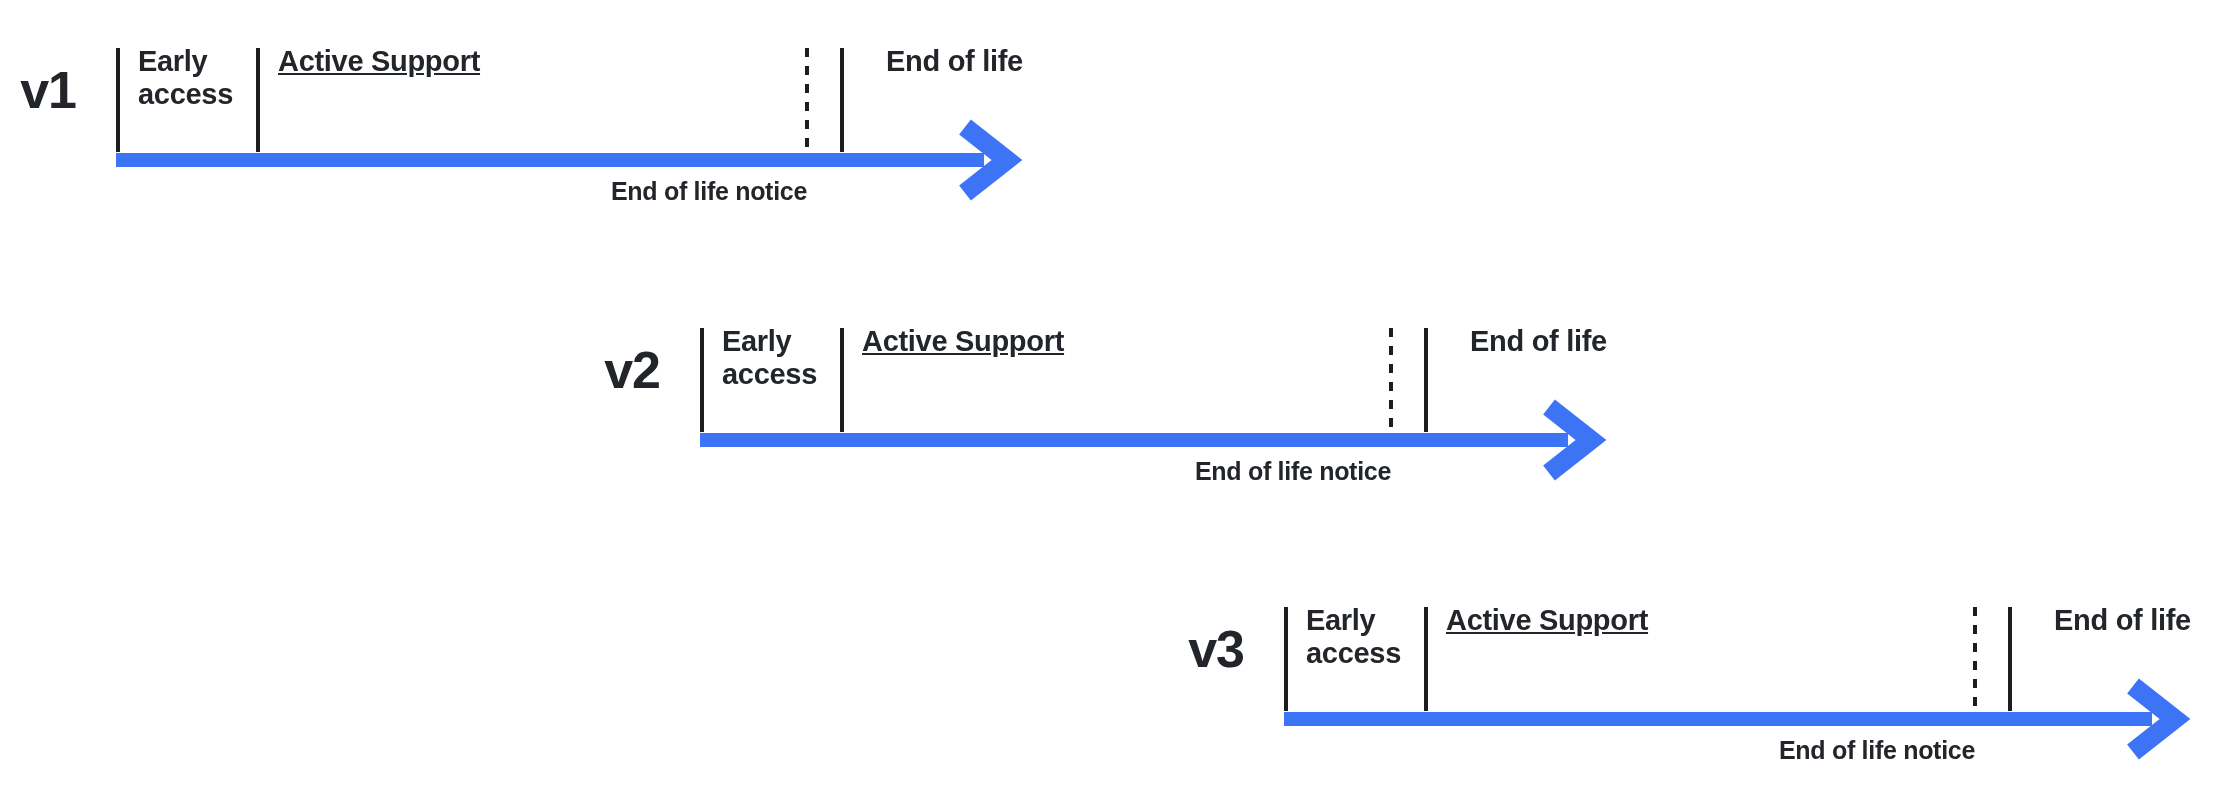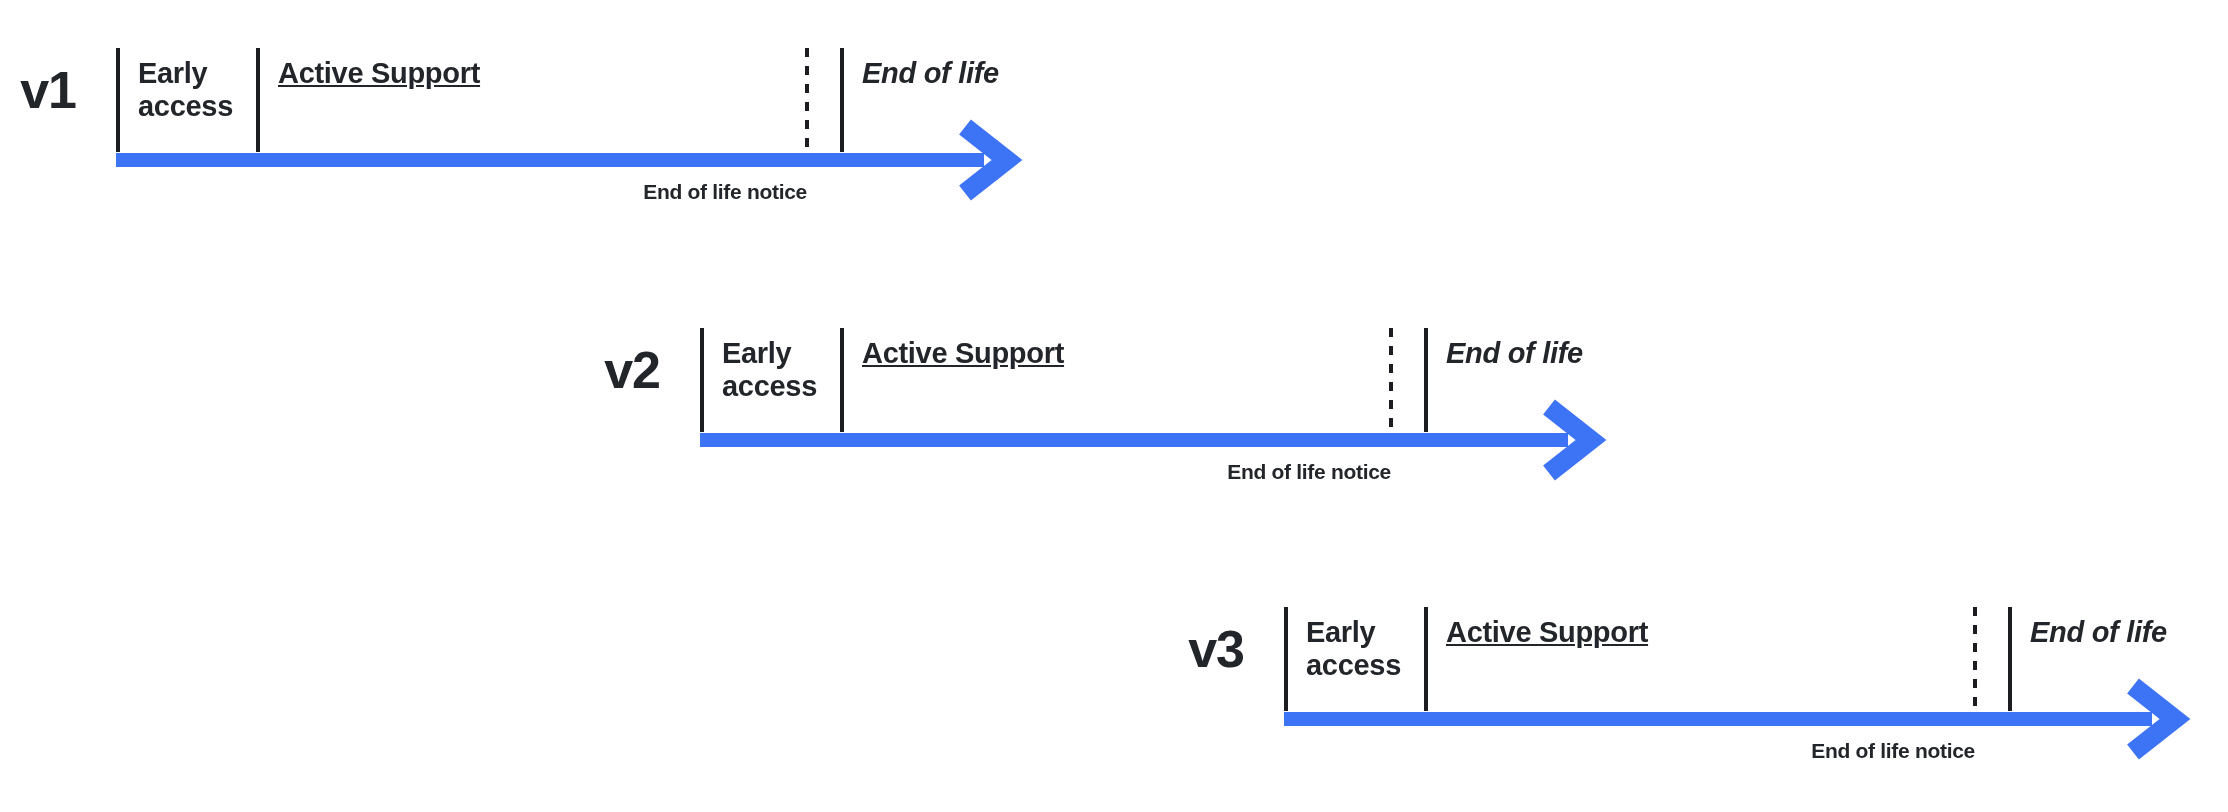--- a/index.html
+++ b/index.html
@@ -53,37 +53,36 @@
   
   .phase{
     position:absolute;
     top:-3px;
     font-size:29px;
     line-height:33px;
     font-weight:700;
     letter-spacing:-0.3px;
     color:var(--text);
     white-space:nowrap;
-    margin-top:12px;
   }
   .phase.early{
     left:20px;
     width:114px;
     white-space:normal;
   }
   .phase.active{left:160px;text-decoration:underline;}
-  .phase.eol{left:744px;font-style:italic;}
+  .phase.eol{left:768px;}
   
   .notice{
     position:absolute;
     top:127px;
     left:369px;
     width:320px;
     text-align:right;
-    font-size:21px;
+    font-size:25px;
     line-height:33px;
     font-weight:700;
     letter-spacing:-0.3px;
     color:var(--text);
     white-space:nowrap;
   }
   
   svg.arrow{
     position:absolute;
     left:-2px;

